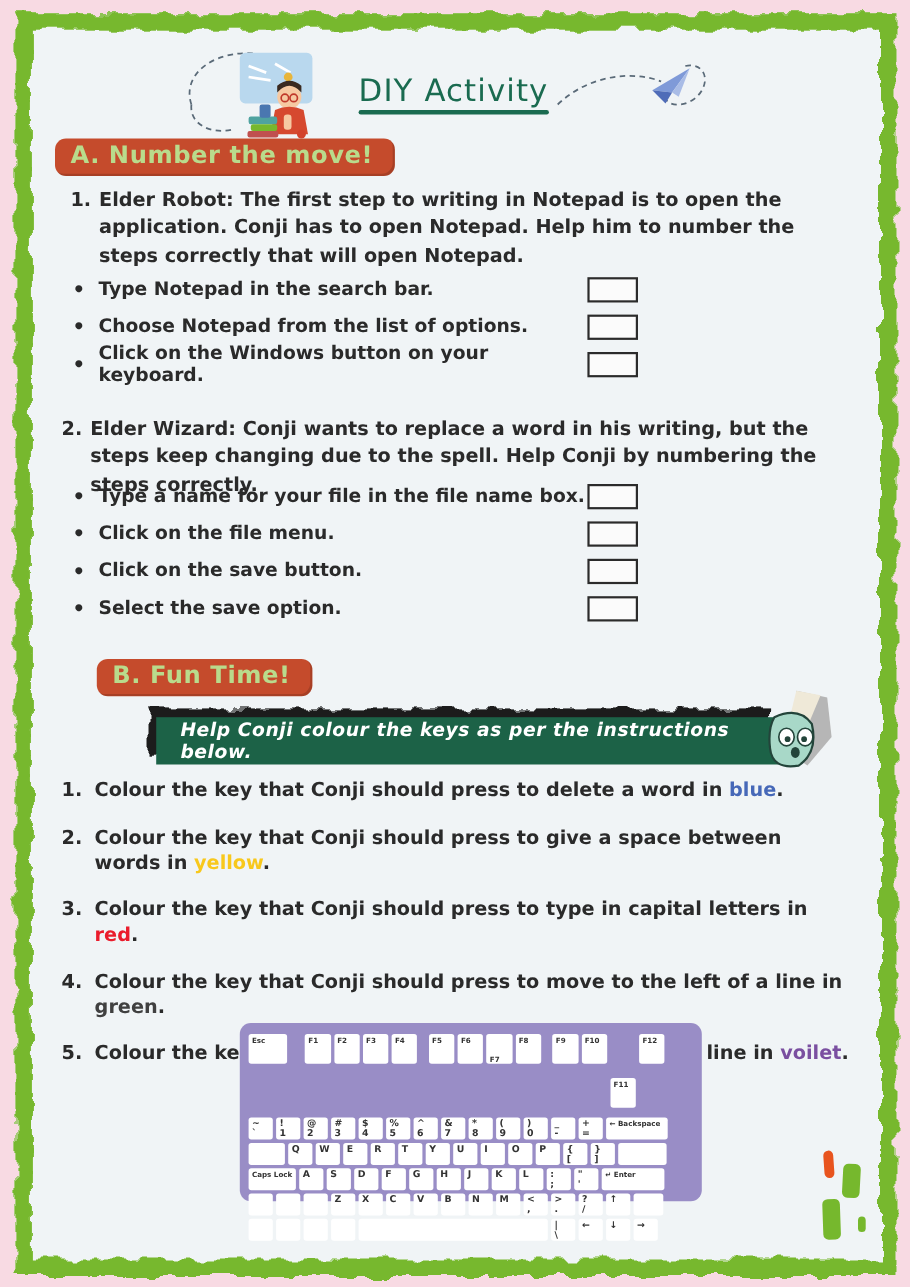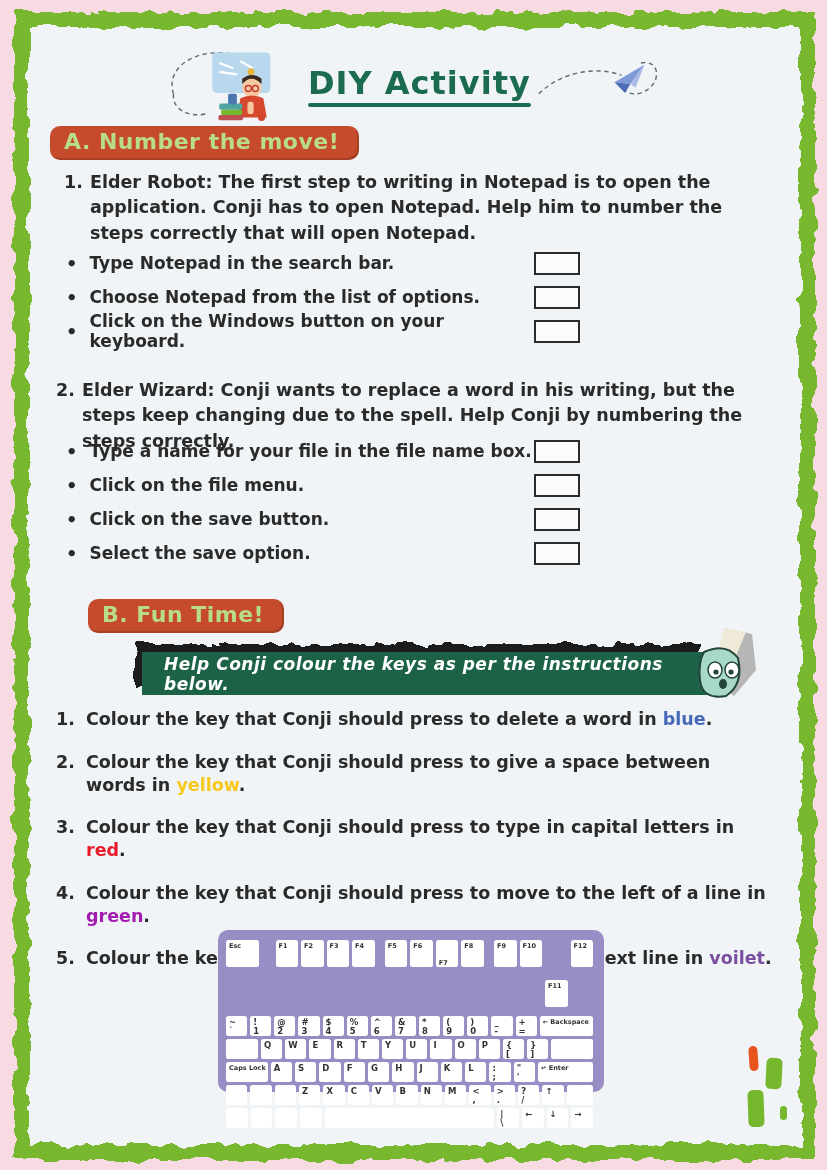--- a/index.html
+++ b/index.html
@@ -12,21 +12,21 @@
   .paper{
     position:absolute;left:14px;top:12px;width:771px;height:1118px;
     background:#f0f4f6;border:15px solid #77b82d;
     filter:url(#roughen);
   }
   .content{position:absolute;left:0;top:0;width:827px;height:1170px;}
 
   
   .header{position:absolute;left:170px;top:40px;width:490px;height:90px;display:flex;align-items:center;}
   .title-wrap{margin:0 6px;}
-  .title{font-size:32px;font-weight:bold;color:#1a6b50;letter-spacing:1px;white-space:nowrap;}
+  .title{font-size:28px;font-weight:normal;color:#1a6b50;letter-spacing:1px;white-space:nowrap;}
   .title-underline{height:4px;background:#1a6b50;margin-top:1px;border-radius:2px;}
 
   
   .badge{
     position:absolute;display:inline-block;background:#c54b2c;color:#b9db8c;
     font-weight:bold;font-size:22px;padding:3px 20px 6px 14px;border-radius:10px;
     letter-spacing:0.5px;box-shadow:inset -2px -2px 0 rgba(0,0,0,0.15);
   }
   .badge-a{left:50px;top:126px;}
   .badge-b{left:40px;top:599px;margin-left:48px;}
@@ -62,21 +62,21 @@
   .mascot{position:absolute;left:560px;top:-14px;}
 
   
   .instructions{position:absolute;left:56px;top:708px;width:720px;}
   .instr{display:flex;font-size:17.5px;font-weight:bold;margin-bottom:20px;line-height:1.3;}
   .inum{flex:0 0 30px;}
   .cword{font-weight:bold;}
 
   
   .keyboard{
-    position:absolute;left:218px;top:930px;width:386px;height:162px;
+    position:absolute;left:218px;top:930px;width:420px;height:162px;
     background:#998dc6;border-radius:10px;box-sizing:border-box;
     padding:10px 8px 8px 8px;
   }
   .krow{display:flex;margin-bottom:3px;}
   .krow-fn{margin-bottom:9px;}
   .key{
     background:#ffffff;border-radius:2.5px;height:20px;box-sizing:border-box;
     display:flex;flex-direction:column;justify-content:flex-start;
     padding:1.5px 0 0 3px;margin-right:3px;color:#333;font-weight:bold;overflow:hidden;
   }
@@ -232,21 +232,21 @@
     <div class="instr">
       <span class="inum">2.</span>
       <span class="itext"><span>Colour the key that Conji should press to give a space between words in </span><span class="cword" style="color: rgb(248, 200, 28);">yellow</span><span>.</span></span>
     </div>
     <div class="instr">
       <span class="inum">3.</span>
       <span class="itext"><span>Colour the key that Conji should press to type in capital letters in </span><span class="cword" style="color: rgb(234, 28, 44);">red</span><span>.</span></span>
     </div>
     <div class="instr">
       <span class="inum">4.</span>
-      <span class="itext"><span>Colour the key that Conji should press to move to the left of a line in </span><span class="cword" style="color: #a21caf;">green</span><span>.</span></span>
+      <span class="itext"><span>Colour the key that Conji should press to move to the left of a line in </span><span class="cword" style="color: #404040;">green</span><span>.</span></span>
     </div>
     <div class="instr">
       <span class="inum">5.</span>
       <span class="itext"><span>Colour the key that Conji should press to go to the next line in </span><span class="cword" style="color: rgb(122, 79, 160);">voilet</span><span>.</span></span>
     </div>
   </div>
 
   <div class="keyboard">
       <div class="krow krow-fn">
         <div class="key" style="width: 34.5px;">

